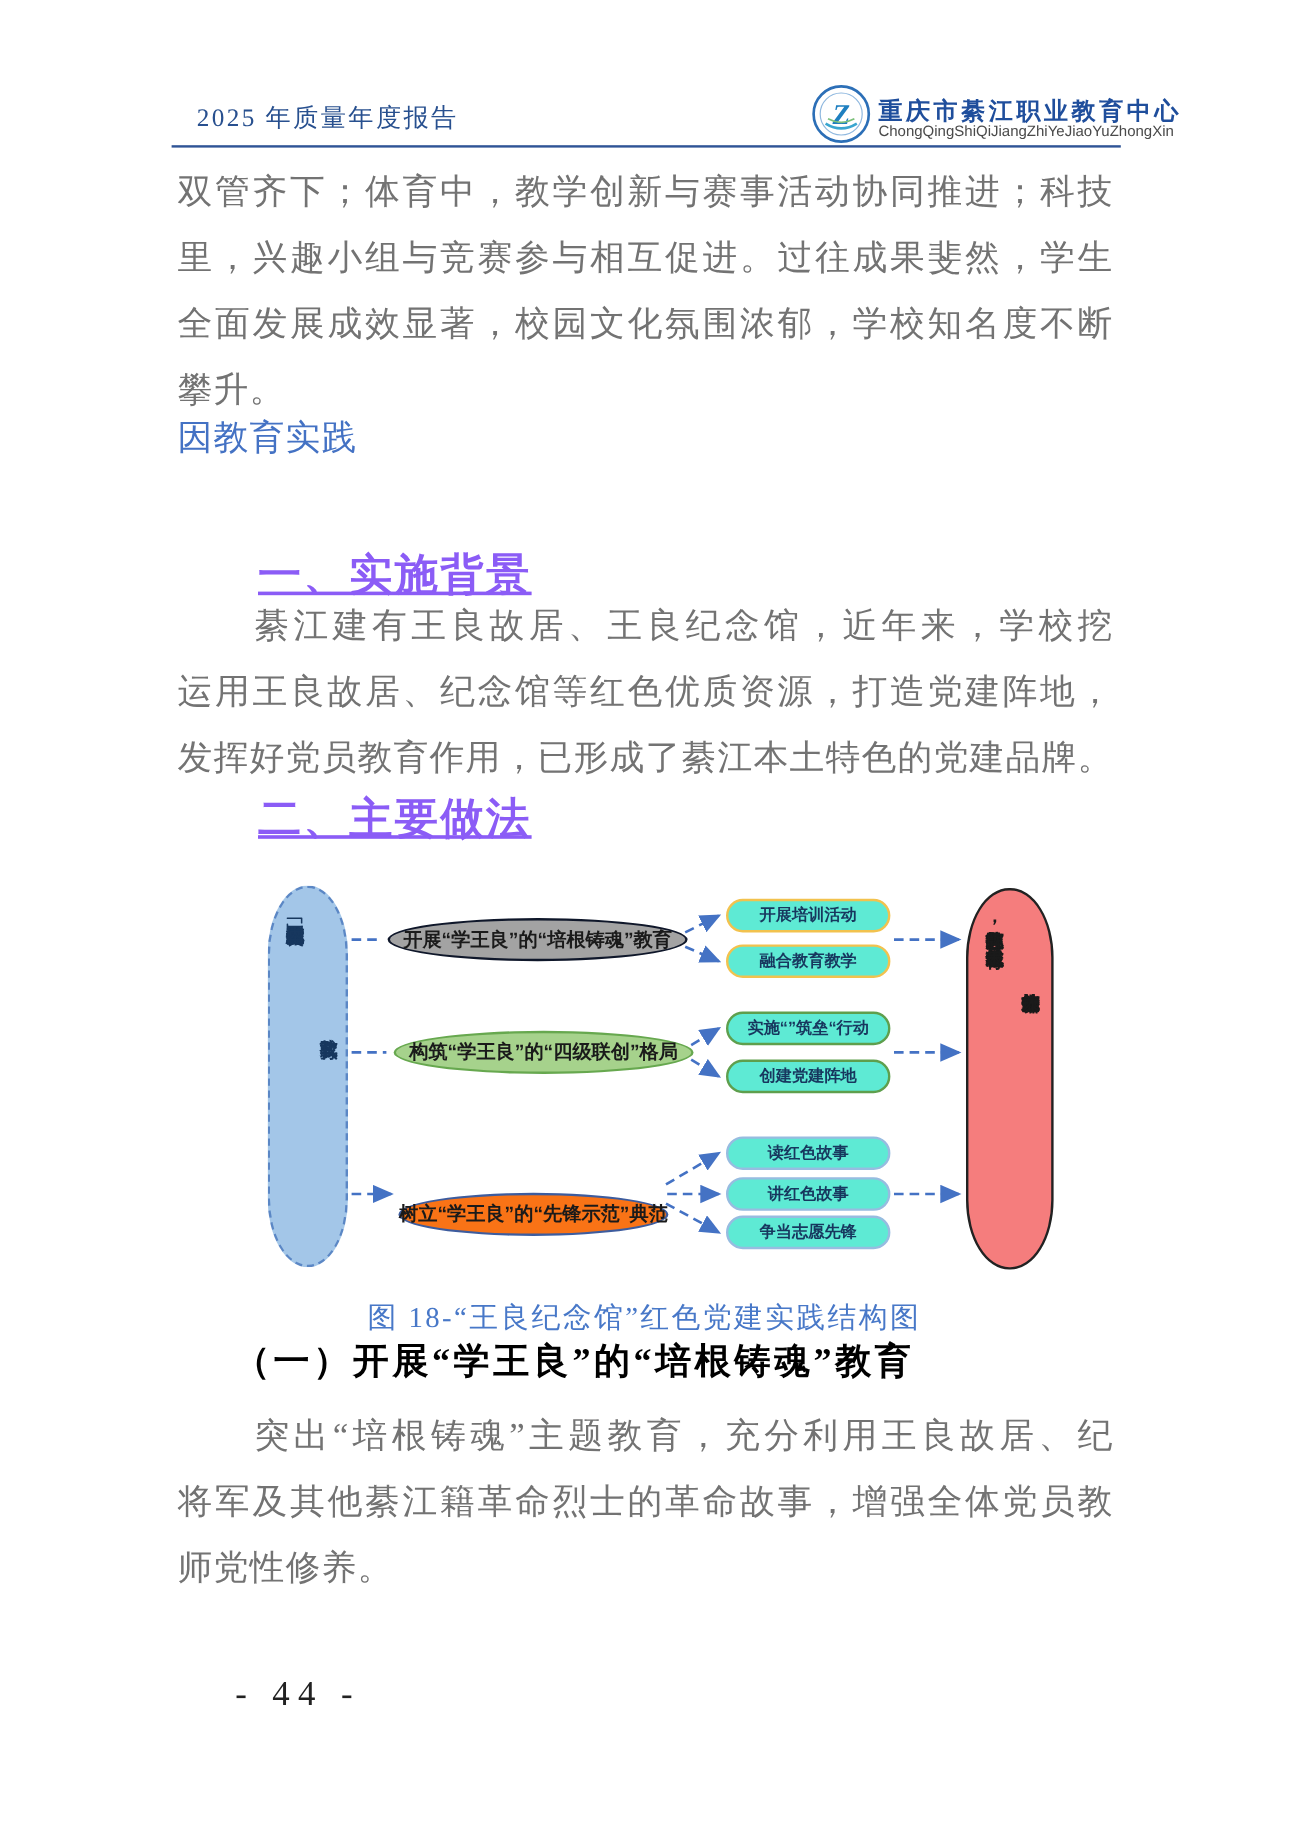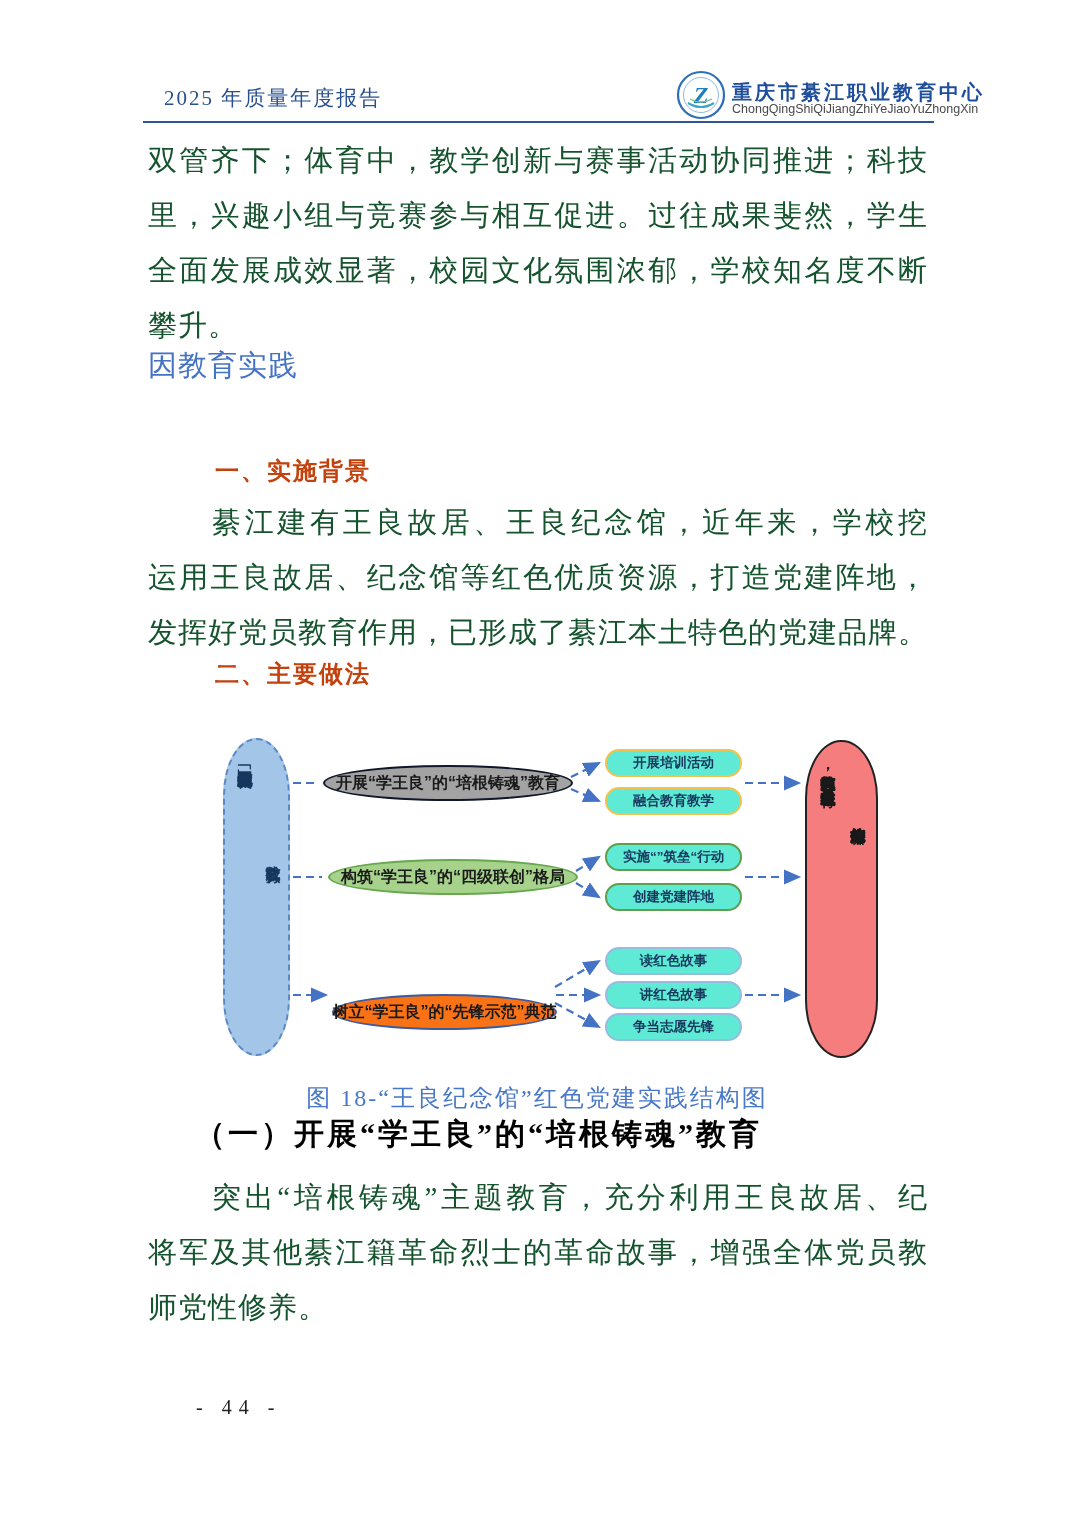--- a/index.html
+++ b/index.html
@@ -7,31 +7,31 @@
     position:relative;width:1074px;height:1520px;background:#ffffff;margin:0 auto;
     font-family:"Liberation Serif","DejaVu Serif",serif;overflow:hidden;
   }
   
   .hdr-title{position:absolute;left:164px;top:84px;font-size:21px;color:#28508F;letter-spacing:2px;}
   .hdr-rule{position:absolute;left:143px;top:121px;width:791px;height:2px;background:#2F5496;}
   .logo{position:absolute;left:676px;top:70px;width:50px;height:50px;}
   .org-name{position:absolute;left:732px;top:79px;font-size:20px;font-weight:bold;color:#1F4E9C;letter-spacing:3px;}
   .org-pinyin{position:absolute;left:732px;top:102px;font-size:12.5px;color:#4a4a4a;font-family:Liberation Sans, sans-serif;}
   
-  .blk{position:absolute;left:148px;width:780px;font-size:29px;color:#14532d;}
+  .blk{position:absolute;left:148px;width:780px;font-size:29px;color:#737373;}
   .blk .ln{height:55px;line-height:55px;text-align:justify;text-align-last:justify;overflow:hidden;letter-spacing:1px;}
   .blk .ln.first{padding-left:64px;}
   .blk .ln.title-indent{padding-left:76px;}
   .blk .ln.last{text-align-last:left;}
   .blue{color:#4472C4;}
-  .h-sans{position:absolute;left:215px;font-size:24px;font-weight:bold;color:#c2410c;
-          font-family:"Liberation Sans","DejaVu Sans",sans-serif;letter-spacing:2px;}
+  .h-sans{position:absolute;left:215px;font-size:36px;font-weight:bold;color:#8b5cf6;
+          font-family:"Liberation Sans","DejaVu Sans",sans-serif;letter-spacing:2px;text-decoration:underline;}
   .h-serif{position:absolute;left:195px;font-size:30px;font-weight:bold;color:#000;letter-spacing:3px;}
   .caption{position:absolute;left:145px;width:784px;top:1082px;font-size:24px;color:#4878C8;text-align:center;letter-spacing:2px;}
-  .pageno{position:absolute;left:196px;top:1396px;font-size:20px;color:#222;letter-spacing:7px;}
+  .pageno{position:absolute;left:196px;top:1396px;font-size:29px;color:#222;letter-spacing:7px;}
   
   .dg{position:absolute;left:205px;top:732px;width:680px;height:335px;}
   .dg svg.arrows{position:absolute;left:0;top:0;width:680px;height:335px;}
   .capsule{position:absolute;box-sizing:border-box;}
   .capsule.root{left:18px;top:6px;width:67px;height:318px;background:#A3C6E8;
     border:2px dashed #5B87C5;border-radius:34px/58px;}
   .capsule.outcome{left:600px;top:8px;width:73px;height:318px;background:#F57D7D;
     border:2px solid #222222;border-radius:36px/58px;}
   .vcol{position:absolute;writing-mode:vertical-lr;text-orientation:upright;
     font-size:15px;line-height:1;letter-spacing:0;font-weight:600;}

